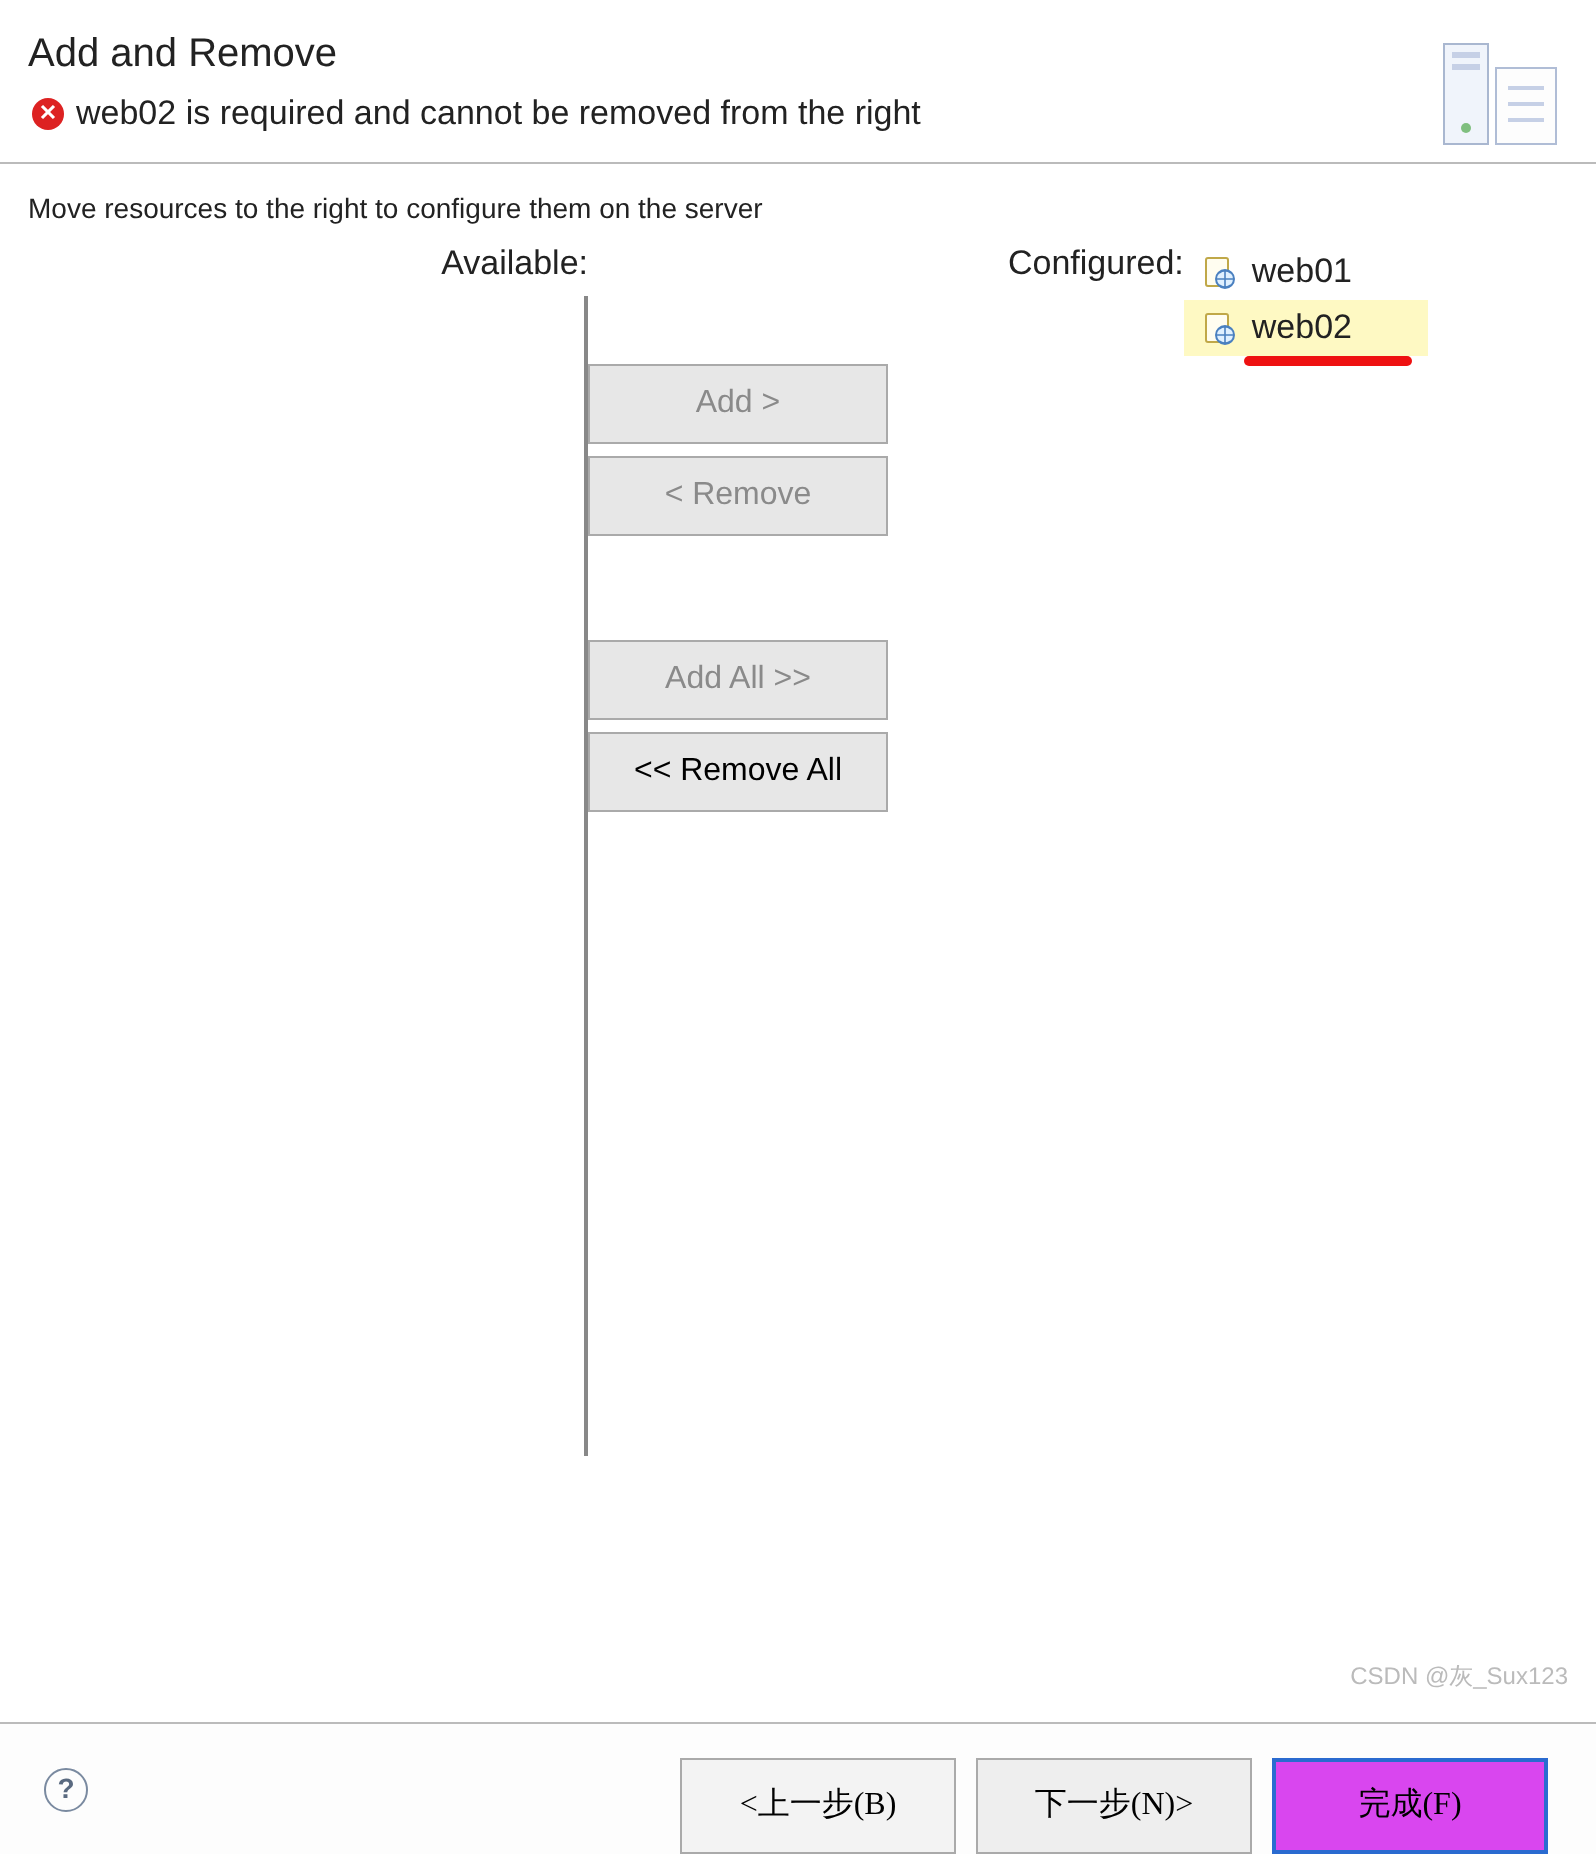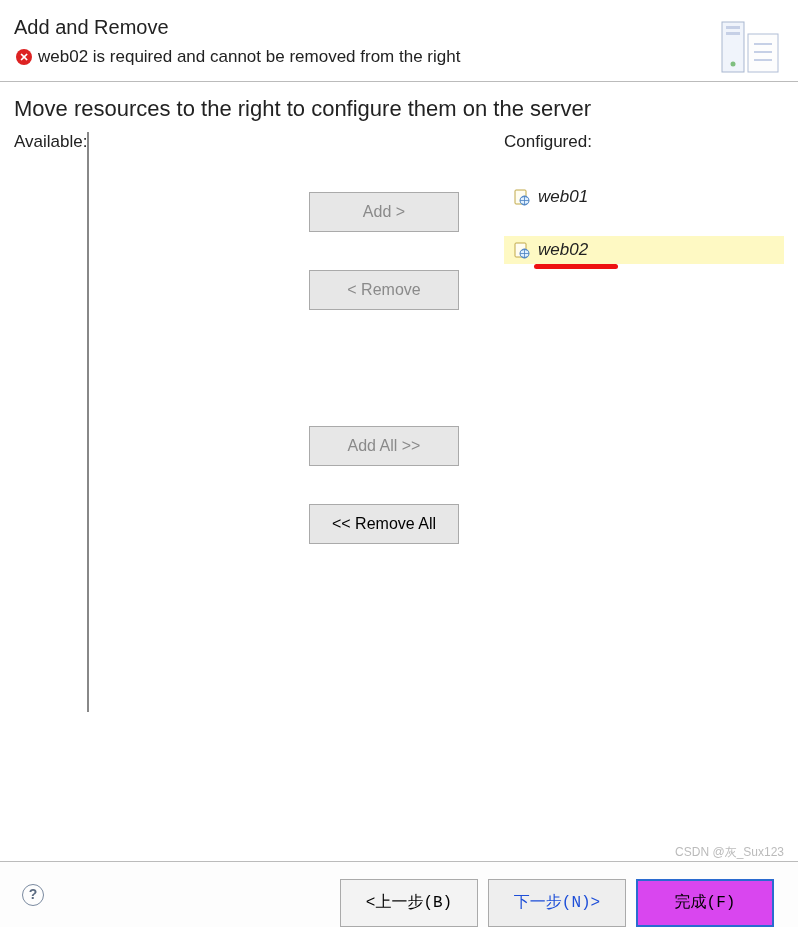--- a/index.html
+++ b/index.html
@@ -42,51 +42,52 @@
   .header-icon {
     position: absolute;
     right: 14px;
     top: 14px;
   }
   .body {
     border-top: 1px solid #bbb;
     padding: 10px 14px 0 14px;
   }
   .instructions {
-    font-size: 22px;
+    font-size: 14px;
     margin: 4px 0 10px 0;
   }
   .columns {
     display: flex;
     align-items: flex-start;
   }
   .col-label {
     font-size: 17px;
     margin-bottom: 6px;
   }
   .left-col {
     flex: 0 0 280px;
     display: flex;
-    flex-direction: row;
+    flex-direction: column;
+    align-items: flex-end;
   }
   .mid-col {
     flex: 0 0 180px;
     display: flex;
     flex-direction: column;
-    align-items: center;
+    align-items: flex-start;
     padding-top: 60px;
-    gap: 38px;
+    gap: 6px;
   }
   .mid-spacer {
     height: 40px;
   }
   .right-col {
     flex: 1;
     display: flex;
-    flex-direction: column;
+    flex-direction: row;
     margin-left: 30px;
   }
   .listbox {
     border: 1px solid #888;
     height: 580px;
     background: #fff;
     position: relative;
     overflow: hidden;
   }
   .transfer-btn {
@@ -99,23 +100,21 @@
   }
   .transfer-btn[disabled] {
     color: #8a8a8a;
     cursor: default;
   }
   .list-item {
     display: flex;
     align-items: center;
     gap: 8px;
     padding: 4px 8px;
-    font-style: italic;
     font-size: 17px;
-    margin-top: 25px;
   }
   .webapp-icon svg { display:block; }
   .list-item.selected {
     background: #fef9c3;
   }
   .annot { position:absolute; pointer-events:none; }
   .footer {
     position: absolute;
     bottom: 0;
     left: 0; right: 0;
@@ -141,36 +140,36 @@
     text-align: center;
     cursor: pointer;
   }
   .wiz-btn {
     min-width: 138px;
     height: 48px;
     border: 1px solid #aaa;
     background: #f3f3f3;
     font-size: 16px;
     cursor: pointer;
-    font-family: Liberation Mono, monospace;
+    font-family: Liberation Serif, serif;
     margin-top: 16px;
   }
   .wiz-btn[disabled] {
-    color: #1d4ed8;
+    color: #000000;
     background: #eee;
     cursor: default;
   }
   .wiz-btn.primary {
     border: 2px solid #2a6bd0;
     background: #d946ef;
   }
   .watermark {
     position: absolute;
     right: 14px;
-    bottom: 66px;
+    bottom: 80px;
     font-size: 12px;
     color: #bbb;
     font-family: sans-serif;
   }
 </style>
 </head>
 <body>
 
 <div class="header">
   <div class="header-title">Add and Remove</div>

